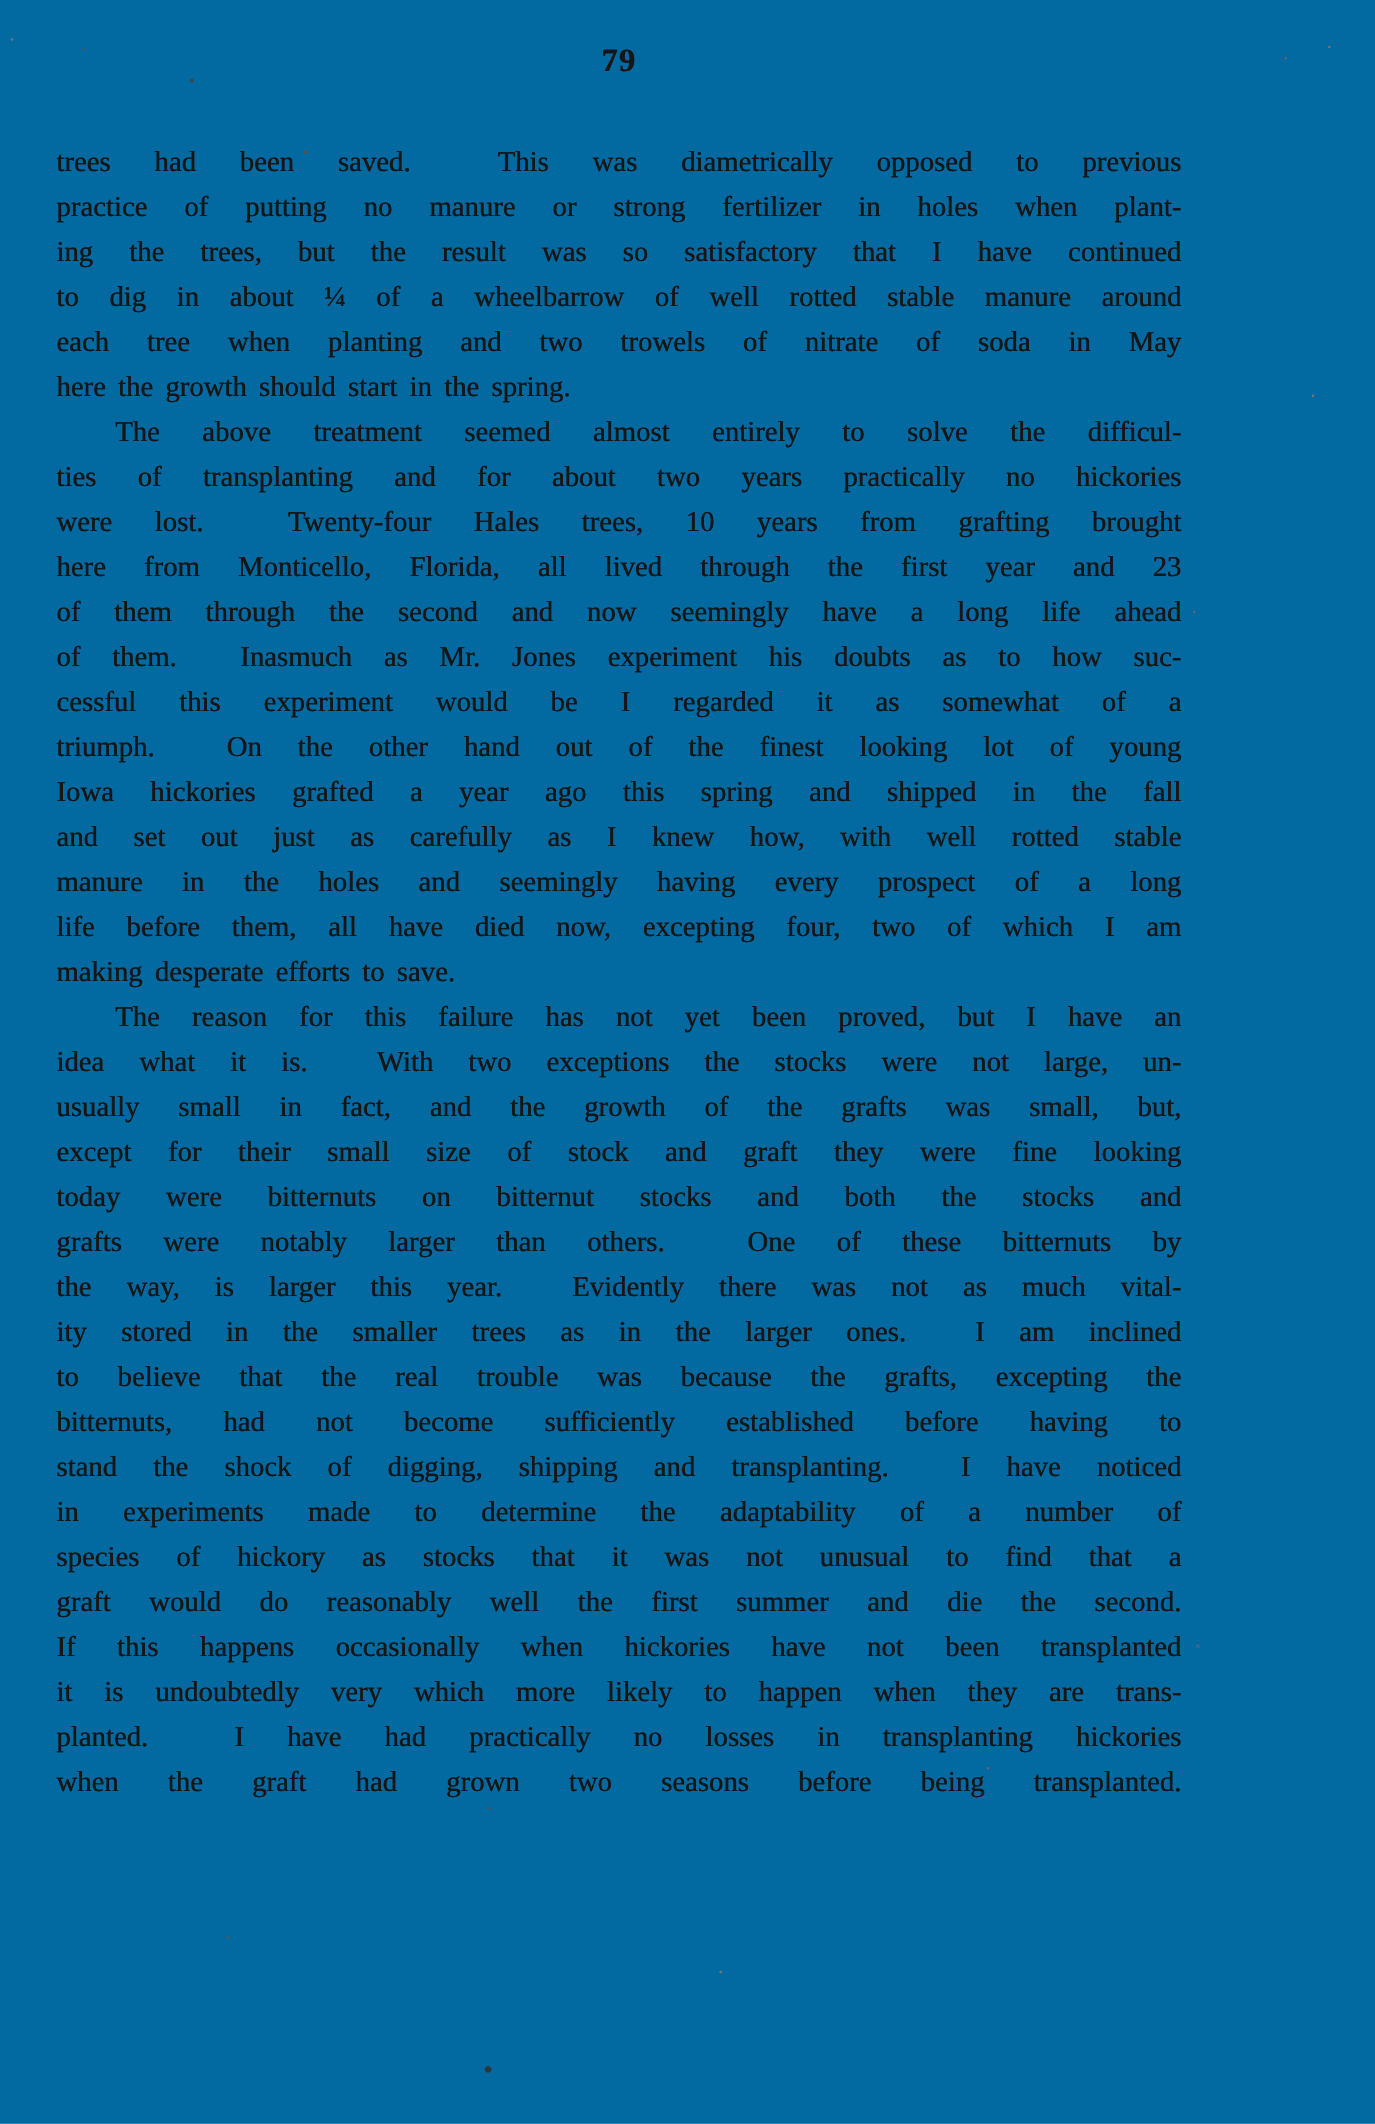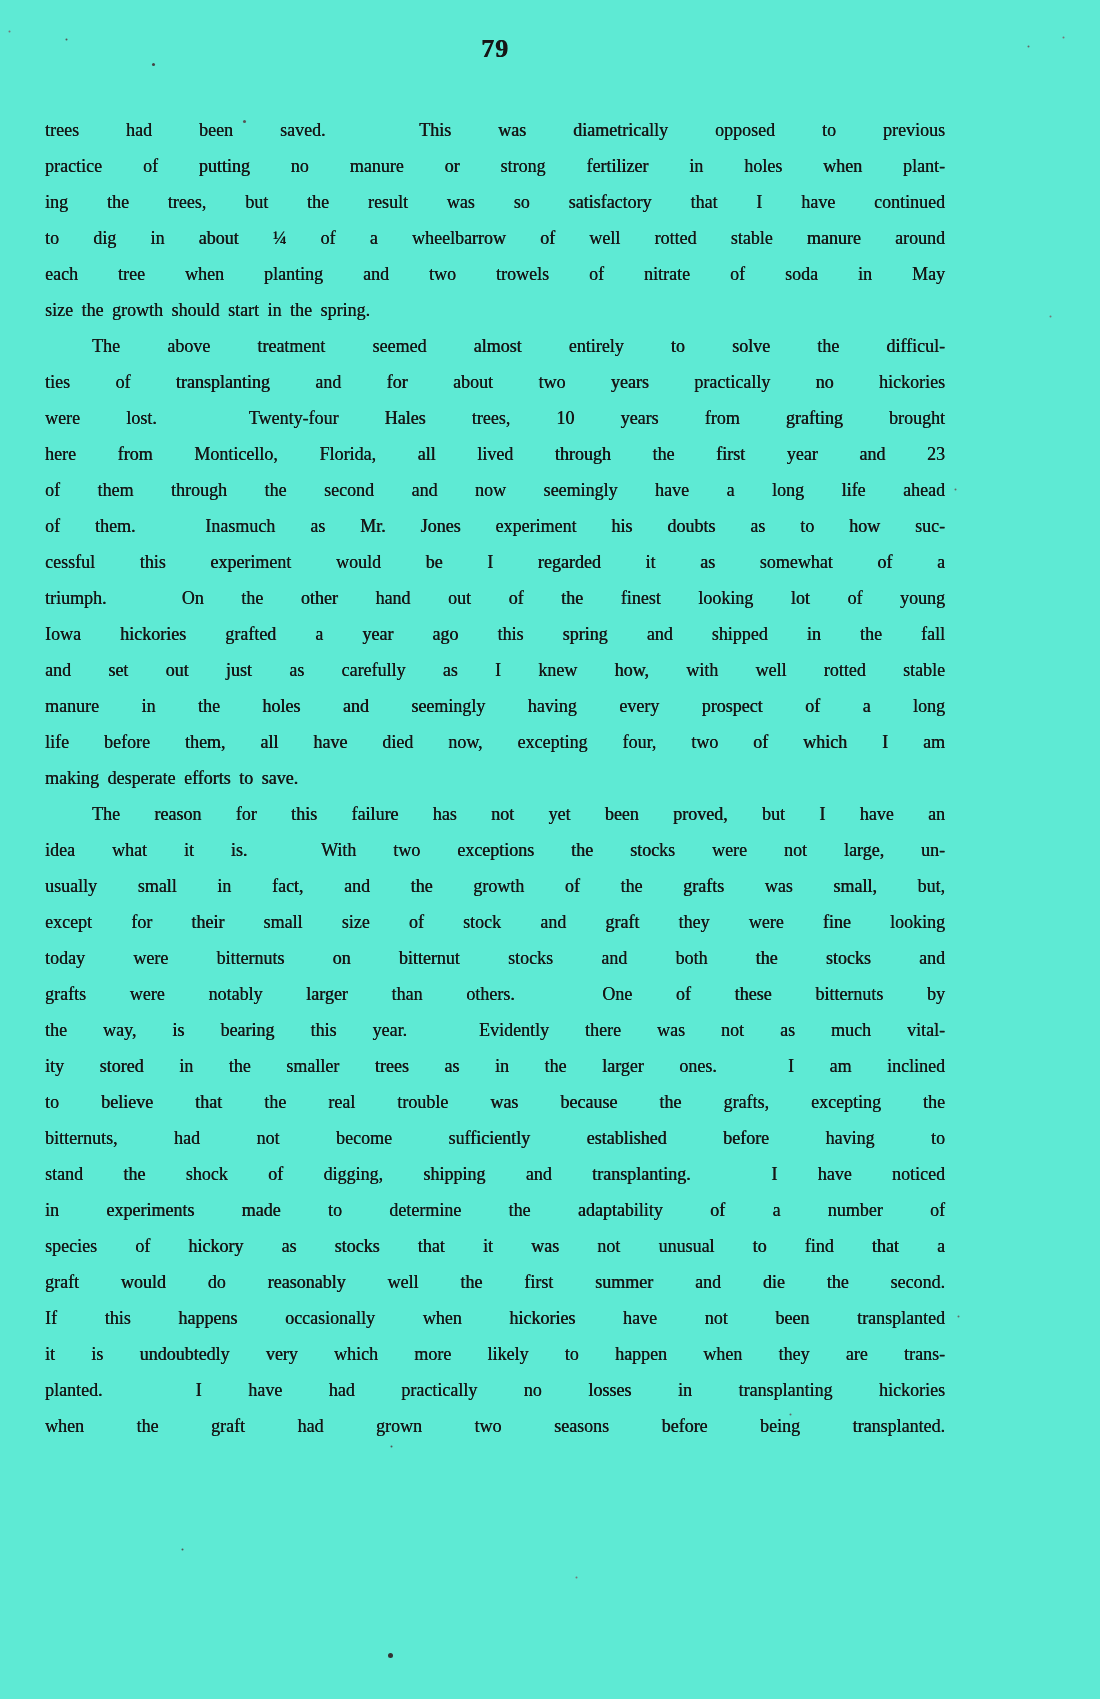--- a/index.html
+++ b/index.html
@@ -1,41 +1,41 @@
 <!DOCTYPE html>
 <html><head>
 <meta charset="utf-8">
 <style>
   html, body { margin: 0; padding: 0; }
   .page {
     position: relative;
     width: 1100px;
     height: 1699px;
-    background: #5eead4;
+    background: #0369a1;
     overflow: hidden;
     color: #161616;
     font-family: "Liberation Serif", "DejaVu Serif", serif;
   }
   .page-number {
     position: absolute;
     top: 34px;
     left: 45px;
     width: 900px;
     text-align: center;
     font-size: 26px;
     font-weight: bold;
     letter-spacing: 1px;
     text-shadow: 0.4px 0 0 currentColor;
   }
   .text-block {
     position: absolute;
     left: 45px;
     top: 112px;
     width: 900px;
-    font-size: 18px;
+    font-size: 23px;
     line-height: 36px;
     text-shadow: 0.35px 0 0 currentColor;
   }
   .paragraph { margin: 0; }
   .paragraph.indent .line:first-child { padding-left: 47px; }
   .line {
     text-align: justify;
     text-align-last: justify;
     white-space: pre-wrap;
     word-spacing: 1px;
@@ -73,21 +73,21 @@
 <div class="page">
   <div class="speck"></div>
   <div class="page-number">79</div>
   <div class="text-block" id="text-block">
       <div class="paragraph">
         <div class="line">trees had been saved.  This was diametrically opposed to previous</div>
         <div class="line">practice of putting no manure or strong fertilizer in holes when plant-</div>
         <div class="line">ing the trees, but the result was so satisfactory that I have continued</div>
         <div class="line">to dig in about ¼ of a wheelbarrow of well rotted stable manure around</div>
         <div class="line">each tree when planting and two trowels of nitrate of soda in May</div>
-        <div class="line no-justify">size the growth should start in the spring.</div>
+        <div class="line no-justify">here the growth should start in the spring.</div>
       </div>
       <div class="paragraph indent">
         <div class="line">The above treatment seemed almost entirely to solve the difficul-</div>
         <div class="line">ties of transplanting and for about two years practically no hickories</div>
         <div class="line">were lost.  Twenty-four Hales trees, 10 years from grafting brought</div>
         <div class="line">here from Monticello, Florida, all lived through the first year and 23</div>
         <div class="line">of them through the second and now seemingly have a long life ahead</div>
         <div class="line">of them.  Inasmuch as Mr. Jones experiment his doubts as to how suc-</div>
         <div class="line">cessful this experiment would be I regarded it as somewhat of a</div>
         <div class="line">triumph.  On the other hand out of the finest looking lot of young</div>
@@ -97,21 +97,21 @@
         <div class="line">life before them, all have died now, excepting four, two of which I am</div>
         <div class="line no-justify">making desperate efforts to save.</div>
       </div>
       <div class="paragraph indent">
         <div class="line">The reason for this failure has not yet been proved, but I have an</div>
         <div class="line">idea what it is.  With two exceptions the stocks were not large, un-</div>
         <div class="line">usually small in fact, and the growth of the grafts was small, but,</div>
         <div class="line">except for their small size of stock and graft they were fine looking</div>
         <div class="line">today were bitternuts on bitternut stocks and both the stocks and</div>
         <div class="line">grafts were notably larger than others.  One of these bitternuts by</div>
-        <div class="line">the way, is bearing this year.  Evidently there was not as much vital-</div>
+        <div class="line">the way, is larger this year.  Evidently there was not as much vital-</div>
         <div class="line">ity stored in the smaller trees as in the larger ones.  I am inclined</div>
         <div class="line">to believe that the real trouble was because the grafts, excepting the</div>
         <div class="line">bitternuts, had not become sufficiently established before having to</div>
         <div class="line">stand the shock of digging, shipping and transplanting.  I have noticed</div>
         <div class="line">in experiments made to determine the adaptability of a number of</div>
         <div class="line">species of hickory as stocks that it was not unusual to find that a</div>
         <div class="line">graft would do reasonably well the first summer and die the second.</div>
         <div class="line">If this happens occasionally when hickories have not been transplanted</div>
         <div class="line">it is undoubtedly very which more likely to happen when they are trans-</div>
         <div class="line">planted.  I have had practically no losses in transplanting hickories</div>

